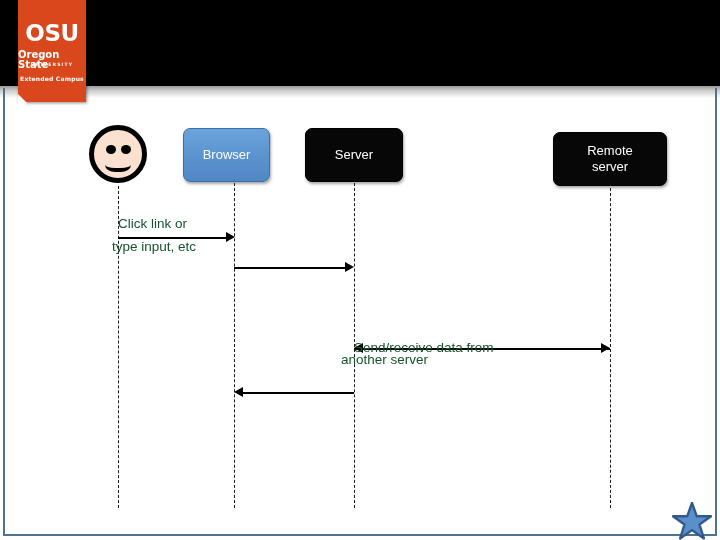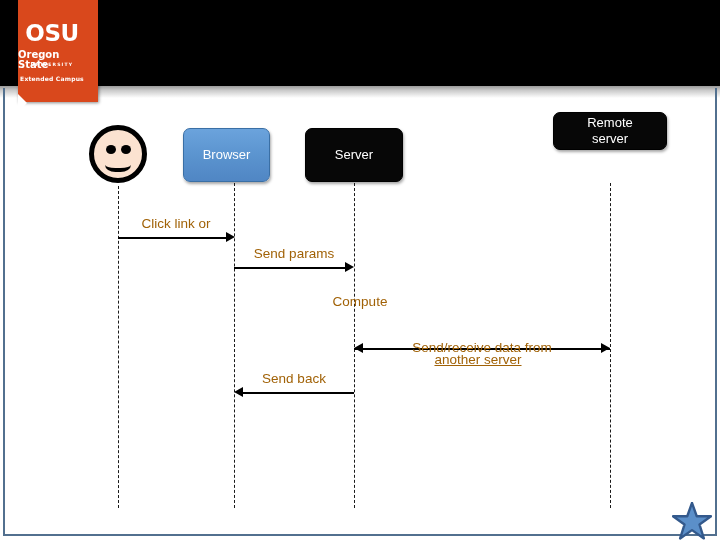--- a/index.html
+++ b/index.html
@@ -46,21 +46,21 @@
     font-weight: 400;
     letter-spacing: 0.1px;
     white-space: nowrap;
   }
 
   
   .logo {
     position: absolute;
     left: 18px;
     top: 0;
-    width: 80px;
+    width: 68px;
     height: 102px;
     background: #d6491f;
     background: linear-gradient(to bottom, #d9481c 0%, #d9481c 100%);
     box-shadow: 1px 1px 3px rgba(0,0,0,0.45);
   }
   .logo-fold {
     position: absolute;
     left: 18px;
     top: 94px;
     width: 0;
@@ -191,23 +191,23 @@
     left: 305px;
     top: 128px;
     width: 98px;
     height: 54px;
     background: #070707;
     border: 1px solid #000000;
     box-shadow: 1px 2px 3px rgba(0,0,0,0.35);
   }
   .node-remote {
     left: 553px;
-    top: 112px;
+    top: 132px;
     width: 114px;
-    height: 38px;
+    height: 54px;
     background: #070707;
     border: 1px solid #000000;
     box-shadow: 1px 2px 3px rgba(0,0,0,0.35);
   }
 
   
   .lifeline {
     position: absolute;
     width: 0;
     border-left: 1.5px dashed #1a1a1a;
@@ -224,24 +224,24 @@
     width: 0;
     height: 0;
     border-top: 5px solid transparent;
     border-bottom: 5px solid transparent;
   }
   .arrowhead.right { border-left: 9px solid #000000; }
   .arrowhead.left  { border-right: 9px solid #000000; }
 
   .msg-label {
     position: absolute;
-    color: #a16207;
+    color: #14532d;
     font-size: 13.5px;
     line-height: 1.18;
-    text-align: center;
+    text-align: left;
     white-space: nowrap;
   }
 
   
   .star {
     position: absolute;
     left: 672px;
     top: 502px;
     width: 40px;
     height: 38px;
@@ -288,34 +288,32 @@
   </div>
 
   <div class="lifeline" style="left:118px; top:186px; height:322px;"></div>
   <div class="lifeline" style="left:234px; top:183px; height:325px;"></div>
   <div class="lifeline" style="left:354px; top:183px; height:325px;"></div>
   <div class="lifeline" style="left:610px; top:183px; height:325px;"></div>
 
   <div class="arrow-line" style="left:118px; top:237px; width:108px;"></div>
   <div class="arrowhead right" style="left:226px; top:232px;"></div>
   <div class="msg-label" style="left:118px; top:216px; width:116px;">Click link or</div>
+  <div class="msg-label" style="left:112px; top:239px; width:128px;">type input, etc</div>
 
   <div class="arrow-line" style="left:234px; top:267px; width:111px;"></div>
   <div class="arrowhead right" style="left:345px; top:262px;"></div>
-  <div class="msg-label" style="left:234px; top:246px; width:120px;">Send params</div>
-
-  <div class="msg-label" style="left:300px; top:294px; width:120px;">Compute</div>
+
 
   <div class="arrow-line" style="left:354px; top:348px; width:256px;"></div>
   <div class="arrowhead left" style="left:354px; top:343px;"></div>
   <div class="arrowhead right" style="left:601px; top:343px;"></div>
   <div class="msg-label" style="left:354px; top:340px; width:256px;">Send/receive data from</div>
-  <div class="msg-label" style="left:350px; top:352px; width:256px;text-decoration:underline;">another server</div>
+  <div class="msg-label" style="left:341px; top:352px; width:256px;">another server</div>
 
   <div class="arrow-line" style="left:243px; top:392px; width:111px;"></div>
   <div class="arrowhead left" style="left:234px; top:387px;"></div>
-  <div class="msg-label" style="left:234px; top:371px; width:120px;">Send back</div>
 
   <svg class="star" viewBox="0 0 100 96">
     <polygon points="50,2 62,36 98,36 69,57 80,92 50,71 20,92 31,57 2,36 38,36" fill="#5b8fc9" stroke="#33598c" stroke-width="6" stroke-linejoin="round"></polygon>
   </svg>
 
 </div>
 
 </body></html>

